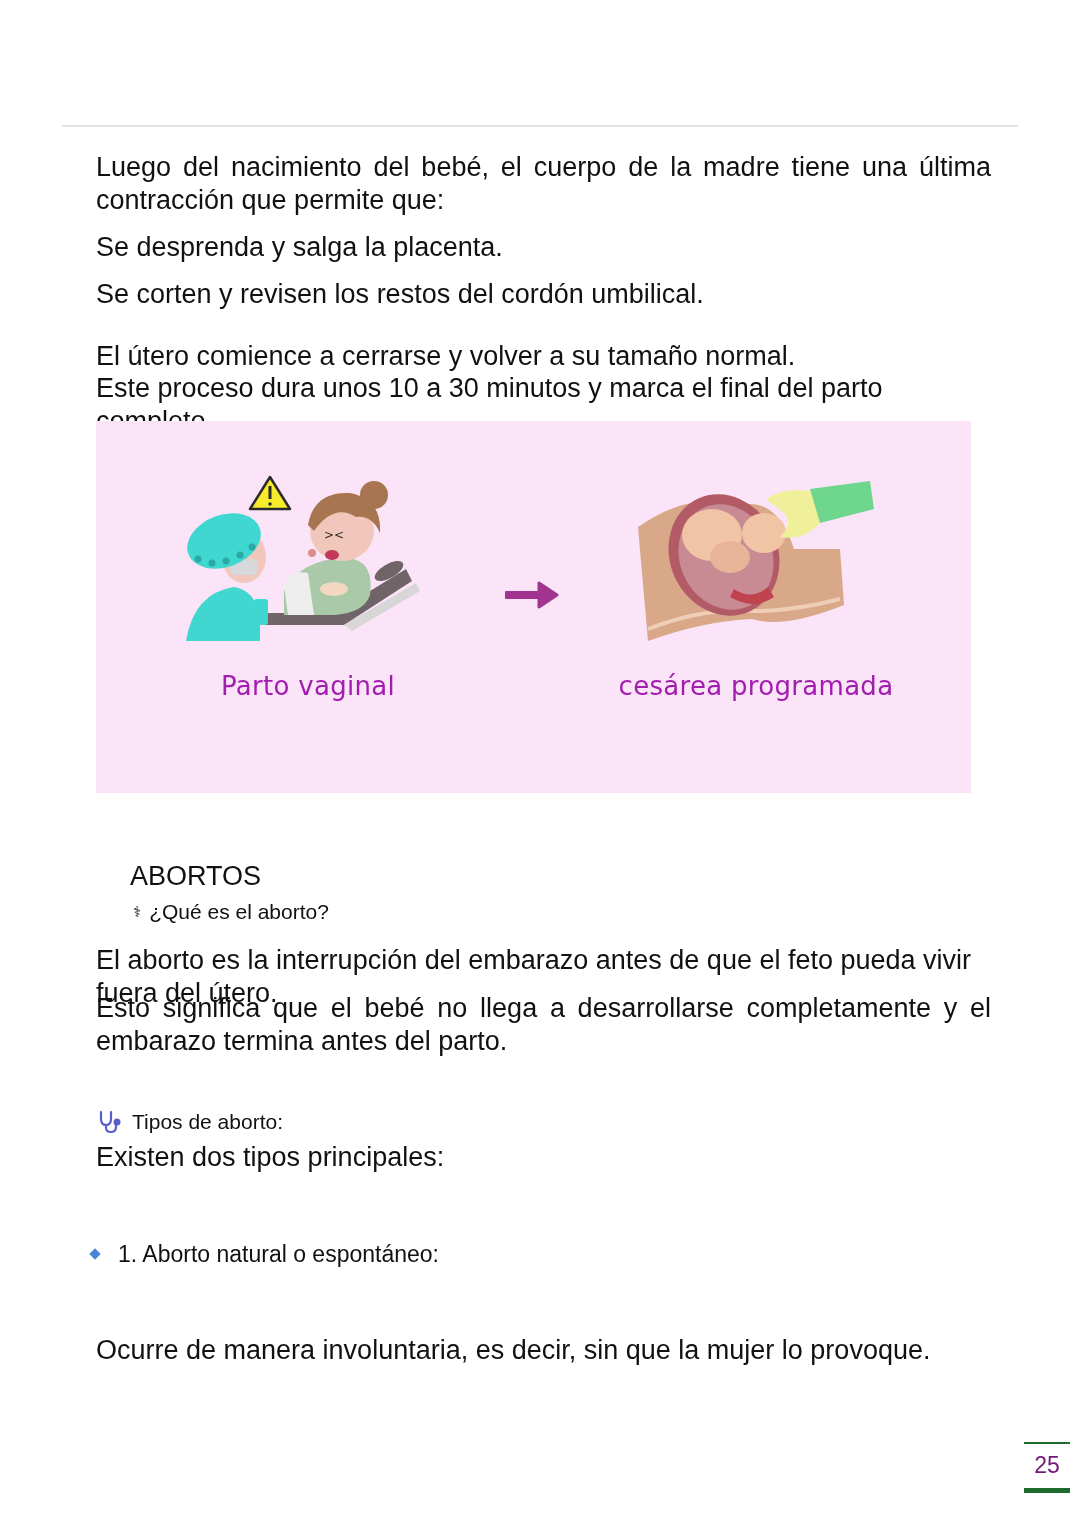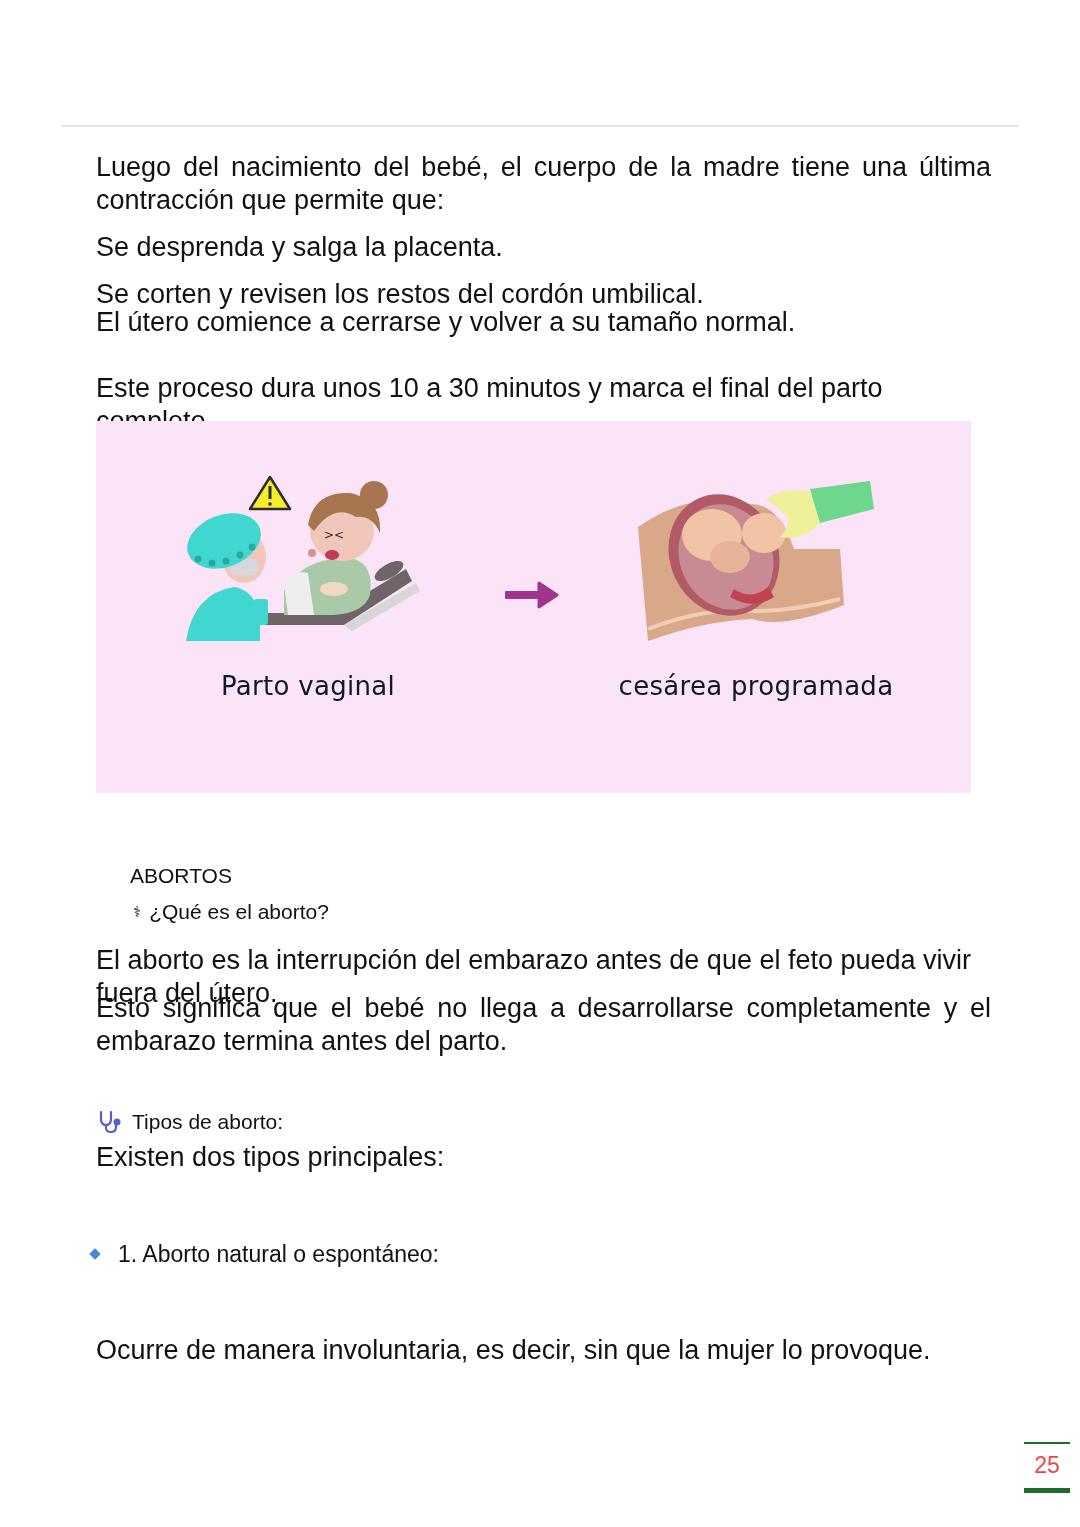--- a/index.html
+++ b/index.html
@@ -18,26 +18,26 @@
   }
   .justify { text-align: justify; text-align-last: left; }
 
   .figure {
     position: absolute; left: 96px; top: 421px; width: 875px; height: 372px;
     background: #fbe3f8;
   }
   .fig-caption {
     position: absolute; text-align: center;
     font-family: "DejaVu Sans", sans-serif; font-size: 26px; line-height: 35px;
-    color: #0f172a; letter-spacing: 0.3px;
+    color: #a21caf; letter-spacing: 0.3px;
   }
   .fig-caption span { display: block; }
 
   .heading {
-    position: absolute; left: 130px; font-size: 21px; line-height: 30px;
+    position: absolute; left: 130px; font-size: 27px; line-height: 30px;
   }
   .subheading {
     position: absolute; left: 133px; font-size: 21px; line-height: 30px;
   }
   .subheading .ico { font-size: 15px; margin-right: 8px; vertical-align: 2px; }
 
   .icon-line {
     position: absolute; left: 98px; font-size: 21px; line-height: 30px;
     display: flex; align-items: center; margin-top: 14px;
   }
@@ -48,32 +48,32 @@
     display: flex; align-items: center;
   }
   .diamond {
     width: 8px; height: 8px; background: #4a86d8; transform: rotate(45deg);
     margin-right: 19px; margin-left: 2px;
   }
 
   .page-num {
     position: absolute; left: 1024px; top: 1442px; width: 46px; height: 44px;
     border-top: 2px solid #1f6b2e; border-bottom: 5px solid #1f6b2e;
-    text-align: center; font-size: 23px; line-height: 42px; color: #ef4444;
+    text-align: center; font-size: 23px; line-height: 42px; color: #701a75;
   }
 </style>
 </head>
 <body>
 
 <div class="top-rule"></div>
 
 <p class="p justify" style="top:151px;">Luego del nacimiento del bebé, el cuerpo de la madre tiene una última contracción que permite que:</p>
 <p class="p" style="top:231px;">Se desprenda y salga la placenta.</p>
 <p class="p" style="top:278px;">Se corten y revisen los restos del cordón umbilical.</p>
-<p class="p" style="top:306px;">El útero comience a cerrarse y volver a su tamaño normal.</p>
+<p class="p" style="top:340px;">El útero comience a cerrarse y volver a su tamaño normal.</p>
 <p class="p" style="top:372px;">Este proceso dura unos 10 a 30 minutos y marca el final del parto completo.</p>
 
 <div class="figure">
 
   <svg style="position:absolute;left:88px;top:52px;" width="250" height="172" viewBox="0 0 250 172">
 
     <polygon points="62,152 160,152 228,108 222,96 150,140 62,140" fill="#6f6468"></polygon>
     <polygon points="160,152 232,110 236,118 168,158" fill="#d9d6d8"></polygon>
     <ellipse cx="205" cy="98" rx="16" ry="7" fill="#6f6468" transform="rotate(-30 205 98)"></ellipse>
 

